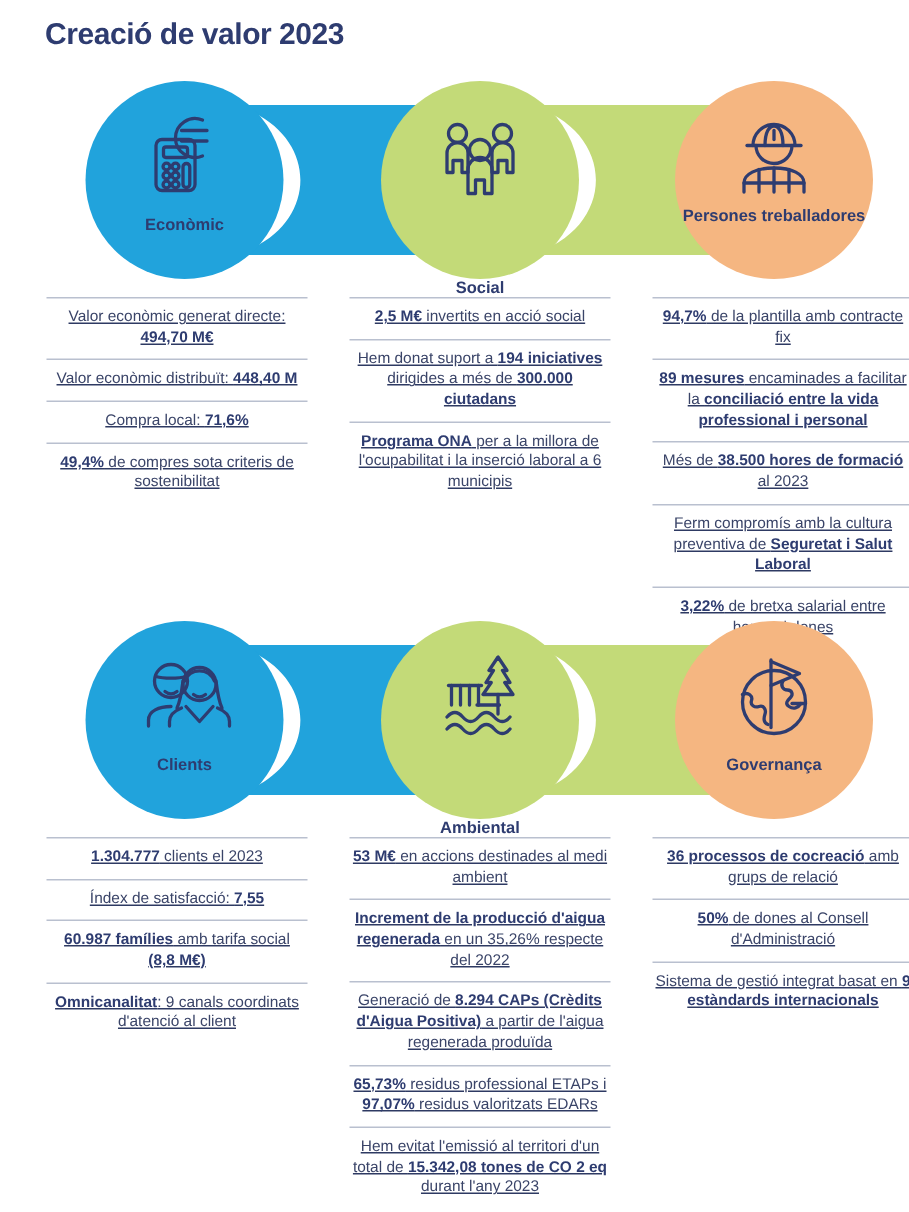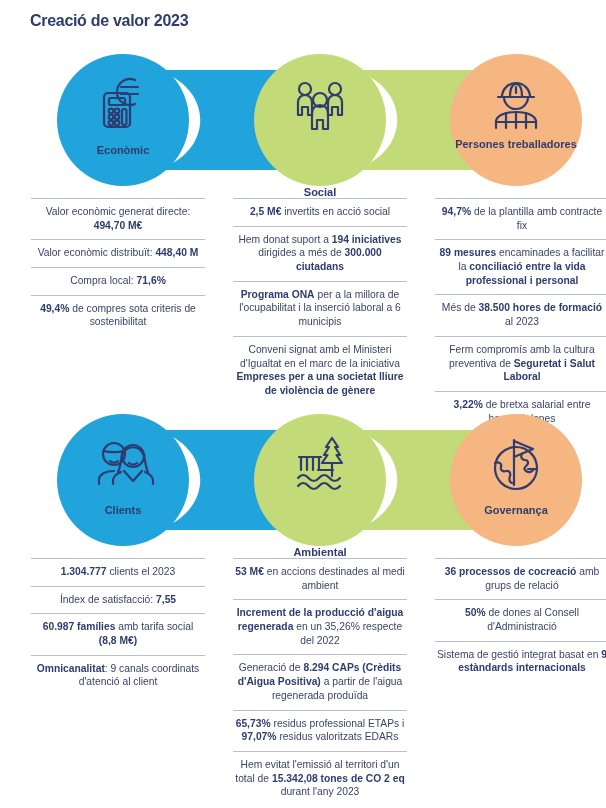--- a/index.html
+++ b/index.html
@@ -16,21 +16,21 @@
     font-family: "Liberation Sans", sans-serif;
     color: #2e3a63;
     overflow: hidden;
   }
 
   
   .page-title {
     position: absolute;
     left: 30px;
     top: 12px;
-    font-size: 16px;
+    font-size: 20px;
     font-weight: bold;
     letter-spacing: -0.3px;
     color: #2e3c70;
   }
 
   
   .section { position: absolute; left: 17px; width: 606px; }
   #section-1 { top: 50px; }
   #section-2 { top: 410px; }
 
@@ -73,20 +73,21 @@
   
   .facts-row {
     position: relative;
     width: 606px;
     display: flex;
     padding-top: 8px;
   }
   .facts-col {
     width: 202px;
     padding: 0 14px;
+    text-decoration: underline;
   }
   .fact {
     border-top: 1px solid #b9c0cf;
     padding: 6px 2px 7px 2px;
     font-size: 10.3px;
     line-height: 1.33;
     text-align: center;
     color: #3a4468;
   }
   .fact:first-child { border-top: 1px solid #b9c0cf; }
@@ -166,21 +167,20 @@
     <div class="facts-col">
         <div class="fact"><span>Valor econòmic generat directe: </span><b>494,70 M€</b></div>
         <div class="fact"><span>Valor econòmic distribuït: </span><b>448,40 M</b></div>
         <div class="fact"><span>Compra local: </span><b>71,6%</b></div>
         <div class="fact"><b>49,4%</b><span> de compres sota criteris de sostenibilitat</span></div>
       </div>
     <div class="facts-col">
         <div class="fact"><b>2,5 M€</b><span> invertits en acció social</span></div>
         <div class="fact"><span>Hem donat suport a </span><b>194 iniciatives</b><span> dirigides a més de </span><b>300.000 ciutadans</b></div>
         <div class="fact"><b>Programa ONA</b><span> per a la millora de l'ocupabilitat i la inserció laboral a 6 municipis</span></div>
-        <div class="fact"><span>Conveni signat amb el Ministeri d'Igualtat en el marc de la iniciativa </span><b>Empreses per a una societat lliure de violència de gènere</b></div>
       </div>
     <div class="facts-col">
         <div class="fact"><b>94,7%</b><span> de la plantilla amb contracte fix</span></div>
         <div class="fact"><b>89 mesures</b><span> encaminades a facilitar la </span><b>conciliació entre la vida professional i personal</b></div>
         <div class="fact"><span>Més de </span><b>38.500 hores de formació</b><span> al 2023</span></div>
         <div class="fact"><span>Ferm compromís amb la cultura preventiva de </span><b>Seguretat i Salut Laboral</b></div>
         <div class="fact"><b>3,22%</b><span> de bretxa salarial entre homes i dones</span></div>
       </div>
   </div>
 </div>

